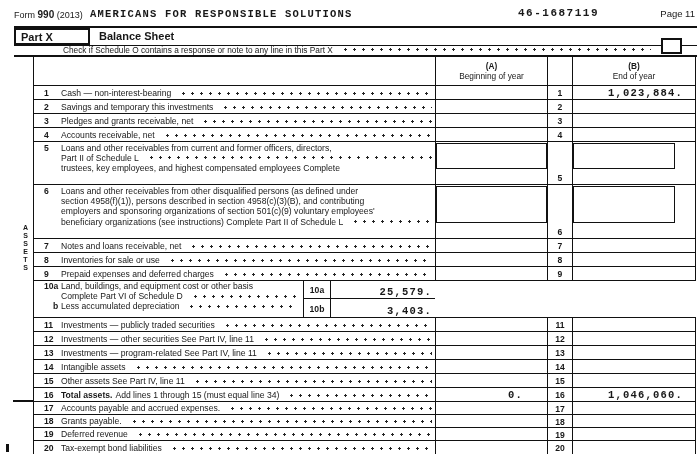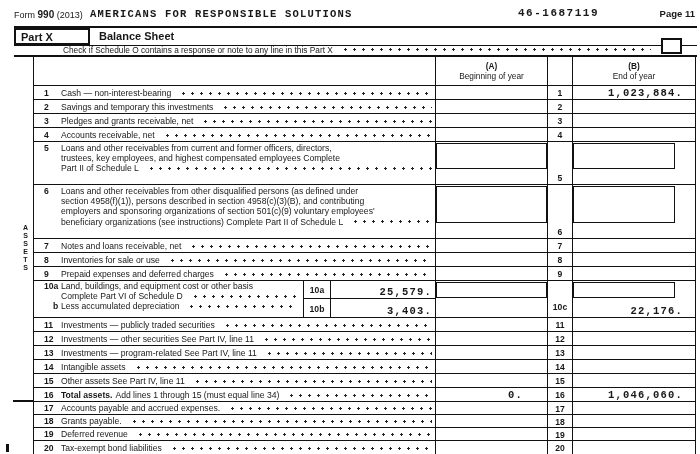--- a/index.html
+++ b/index.html
@@ -7,21 +7,21 @@
   .page{position:relative;width:700px;height:454px;background:#fff;overflow:hidden;
         font-family:"Liberation Sans",sans-serif;color:#181818;}
 
   
   .hdr-small{position:absolute;left:14px;top:9px;font-size:9px;white-space:nowrap}
   .hdr-small b{font-size:10px}
   .org{position:absolute;left:90px;top:8px;font-family:"Liberation Mono","DejaVu Sans Mono",monospace;
        font-weight:700;font-size:10.5px;letter-spacing:1.2px;white-space:nowrap}
   .ein{position:absolute;left:518px;top:7px;font-family:"Liberation Mono","DejaVu Sans Mono",monospace;
        font-weight:700;font-size:11px;letter-spacing:1.5px}
-  .pageno{position:absolute;right:5px;top:8px;font-size:9.5px;font-weight:bold}
+  .pageno{position:absolute;right:5px;top:8px;font-size:9.5px;font-weight:normal}
   .rule-top{position:absolute;left:14px;right:3px;top:26px;height:2px;background:#111}
 
   .partx-row{position:absolute;left:14px;right:3px;top:28px;height:18px;border-bottom:1.5px solid #111;display:flex}
   .partx-box{width:76px;border:2px solid #111;font-weight:bold;font-size:11px;padding:1px 0 0 5px;background:#fff}
   .partx-title{font-weight:bold;font-size:11px;padding:2px 0 0 9px}
 
   .check-row{position:absolute;left:14px;right:3px;top:44px;height:11px;display:flex;align-items:flex-end;
              font-size:8.3px;padding-left:49px;white-space:nowrap}
   .rule-thick{position:absolute;left:14px;right:3px;top:55px;height:2px;background:#111}
   .checkbox{position:absolute;right:18px;top:38px;width:21px;height:16px;border:2px solid #111;background:#fff}
@@ -170,25 +170,25 @@
           <div class="cell-n">4</div>
           <div class="cell-b"></div>
         </div>
         <div class="row" style="height: 43px;">
           <div class="cl-m">
             <div class="mline">
               <div class="ln">5</div>
               <div class="lt">Loans and other receivables from current and former officers, directors,</div>
             </div>
             <div class="mline">
-              <div class="lt pad">trustees, key employees, and highest compensated employees  Complete</div>
-            </div>
-            <div class="mline">
               <div class="lt pad">Part II of Schedule L</div>
               <div class="leader"></div>
+            </div>
+            <div class="mline">
+              <div class="lt pad">trustees, key employees, and highest compensated employees  Complete</div>
             </div>
           </div>
           <div class="crwrap">
             <div class="boxrow" style="height: 29px;">
               <div class="cell-a">
                 <div class="abox"></div>
               </div>
               <div class="cell-n"></div>
               <div class="cell-b">
                 <div class="bbox"></div>
@@ -287,38 +287,20 @@
                 <div class="subnum">10a</div>
                 <div class="subval">
                   <div class="val">25,579.</div>
                 </div>
               </div>
               <div class="subrow">
                 <div class="subnum">10b</div>
                 <div class="subval">
                   <div class="val">3,403.</div>
                 </div>
-              </div>
-            </div>
-          </div>
-          <div class="crwrap">
-            <div class="boxrow" style="height: 19px;">
-              <div class="cell-a">
-                <div class="abox"></div>
-              </div>
-              <div class="cell-n"></div>
-              <div class="cell-b">
-                <div class="bbox"></div>
-              </div>
-            </div>
-            <div class="valrow">
-              <div class="cell-a"></div>
-              <div class="cell-n">10c</div>
-              <div class="cell-b">
-                <div class="val">22,176.</div>
               </div>
             </div>
           </div>
         </div>
         <div class="row" style="height: 14px;">
           <div class="cl">
             <div class="ln">11</div>
             <div class="lt">Investments — publicly traded securities</div>
             <div class="leader"></div>
           </div>

